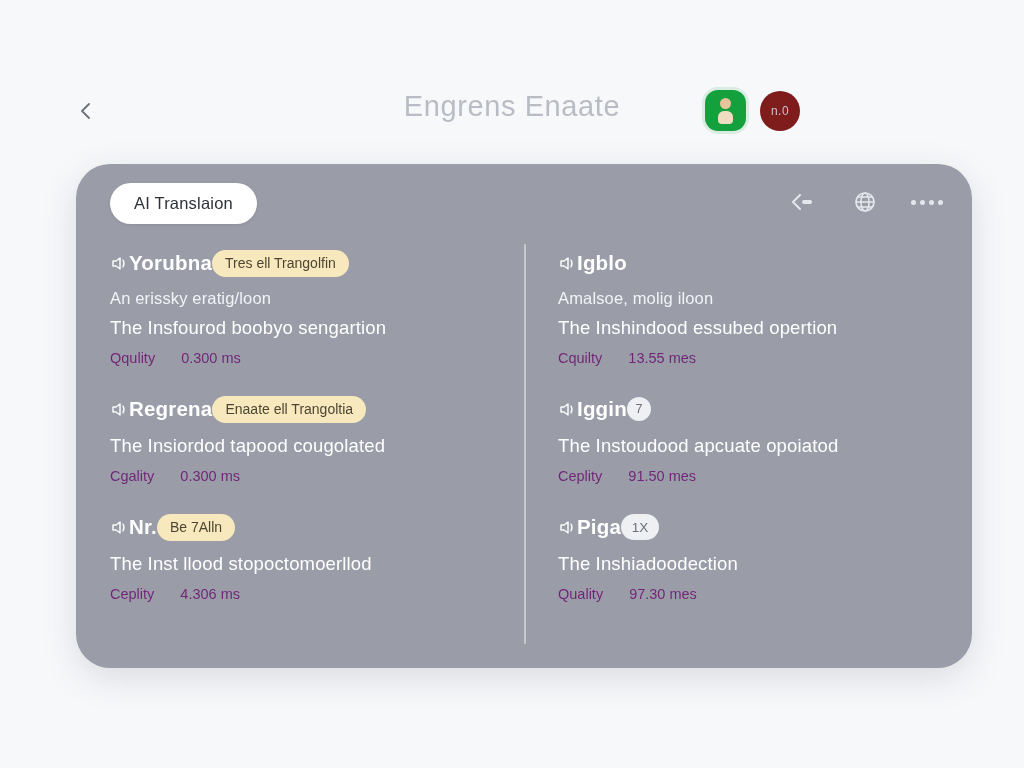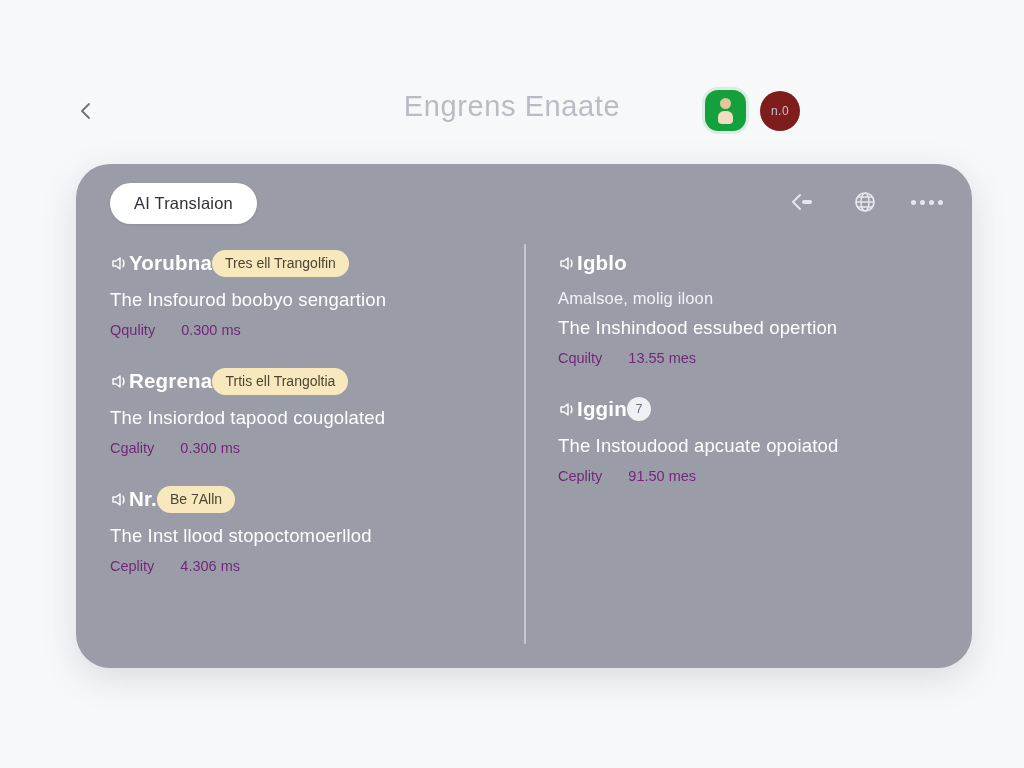--- a/index.html
+++ b/index.html
@@ -347,37 +347,38 @@
         <div class="entry-head">
           <span class="speaker-icon">
             <svg width="19" height="19" viewBox="0 0 19 19" fill="none">
               <path d="M3 7 H6 L10 4 V15 L6 12 H3 Z" stroke="#ffffff" stroke-width="1.5" stroke-linejoin="round"></path>
               <path d="M13 6 q2 3.5 0 7" stroke="#ffffff" stroke-width="1.4" stroke-linecap="round"></path>
             </svg>
           </span>
           <span class="lang-name">Yorubna</span>
           <span class="tag-pill">Tres ell Trangolfin</span>
         </div>
+        <div class="sub-line">An erissky eratig/loon</div>
         <div class="main-line">The Insfourod boobyo sengartion</div>
         <div class="meta-row">
           <span>Qqulity</span>
           <span>0.300 ms</span>
         </div>
       </div>
 
       <div class="entry e2">
         <div class="entry-head">
           <span class="speaker-icon">
             <svg width="19" height="19" viewBox="0 0 19 19" fill="none">
               <path d="M3 7 H6 L10 4 V15 L6 12 H3 Z" stroke="#ffffff" stroke-width="1.5" stroke-linejoin="round"></path>
               <path d="M13 6 q2 3.5 0 7" stroke="#ffffff" stroke-width="1.4" stroke-linecap="round"></path>
             </svg>
           </span>
           <span class="lang-name">Regrena</span>
-          <span class="tag-pill">Trtis ell Trangoltia</span>
+          <span class="tag-pill">Enaate ell Trangoltia</span>
         </div>
         <div class="main-line">The Insiordod tapood cougolated</div>
         <div class="meta-row">
           <span>Cgality</span>
           <span>0.300 ms</span>
         </div>
       </div>
 
       <div class="entry e2">
         <div class="entry-head">
@@ -430,16 +431,33 @@
           <span class="lang-name">Iggin</span>
           <span class="round-badge">7</span>
         </div>
         <div class="main-line">The Instoudood apcuate opoiatod</div>
         <div class="meta-row">
           <span>Ceplity</span>
           <span>91.50 mes</span>
         </div>
       </div>
 
+      <div class="entry e2">
+        <div class="entry-head">
+          <span class="speaker-icon">
+            <svg width="19" height="19" viewBox="0 0 19 19" fill="none">
+              <path d="M3 7 H6 L10 4 V15 L6 12 H3 Z" stroke="#ffffff" stroke-width="1.5" stroke-linejoin="round"></path>
+              <path d="M13 6 q2 3.5 0 7" stroke="#ffffff" stroke-width="1.4" stroke-linecap="round"></path>
+            </svg>
+          </span>
+          <span class="lang-name">Piga</span>
+          <span class="round-badge wide">1X</span>
+        </div>
+        <div class="main-line">The Inshiadoodection</div>
+        <div class="meta-row">
+          <span>Quality</span>
+          <span>97.30 mes</span>
+        </div>
+      </div>
 
     </div>
   </div>
 </div>
 
 </body></html>

